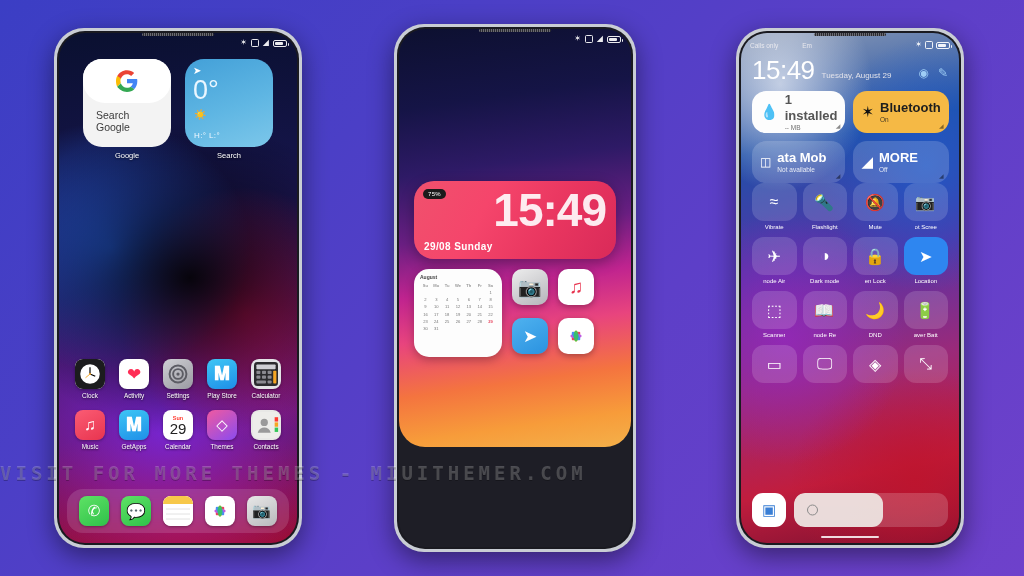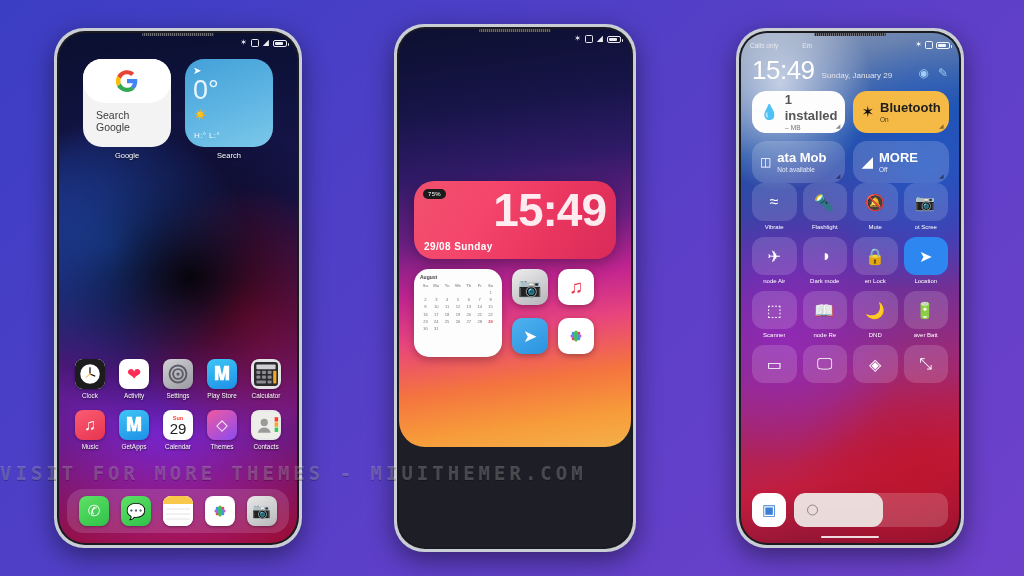--- a/index.html
+++ b/index.html
@@ -471,21 +471,21 @@
         <span class="lt2">Em</span>
         <span class="rt">
           <span class="sb-ic">✶</span>
           <span class="sq"></span>
           <span class="batt"></span>
         </span>
       </div>
 
       <div class="p3-head">
         <div class="p3-time">15:49</div>
-        <div class="p3-date">Sunday, January 29</div>
+        <div class="p3-date">Tuesday, August 29</div>
         <div class="p3-acts">
           <span>◉</span>
           <span>✎</span>
         </div>
       </div>
 
       <div class="bigtiles">
         <div class="bt white">
           <span class="bic" style="color:#3a9ae8;">💧</span>
           <span class="btxt">

